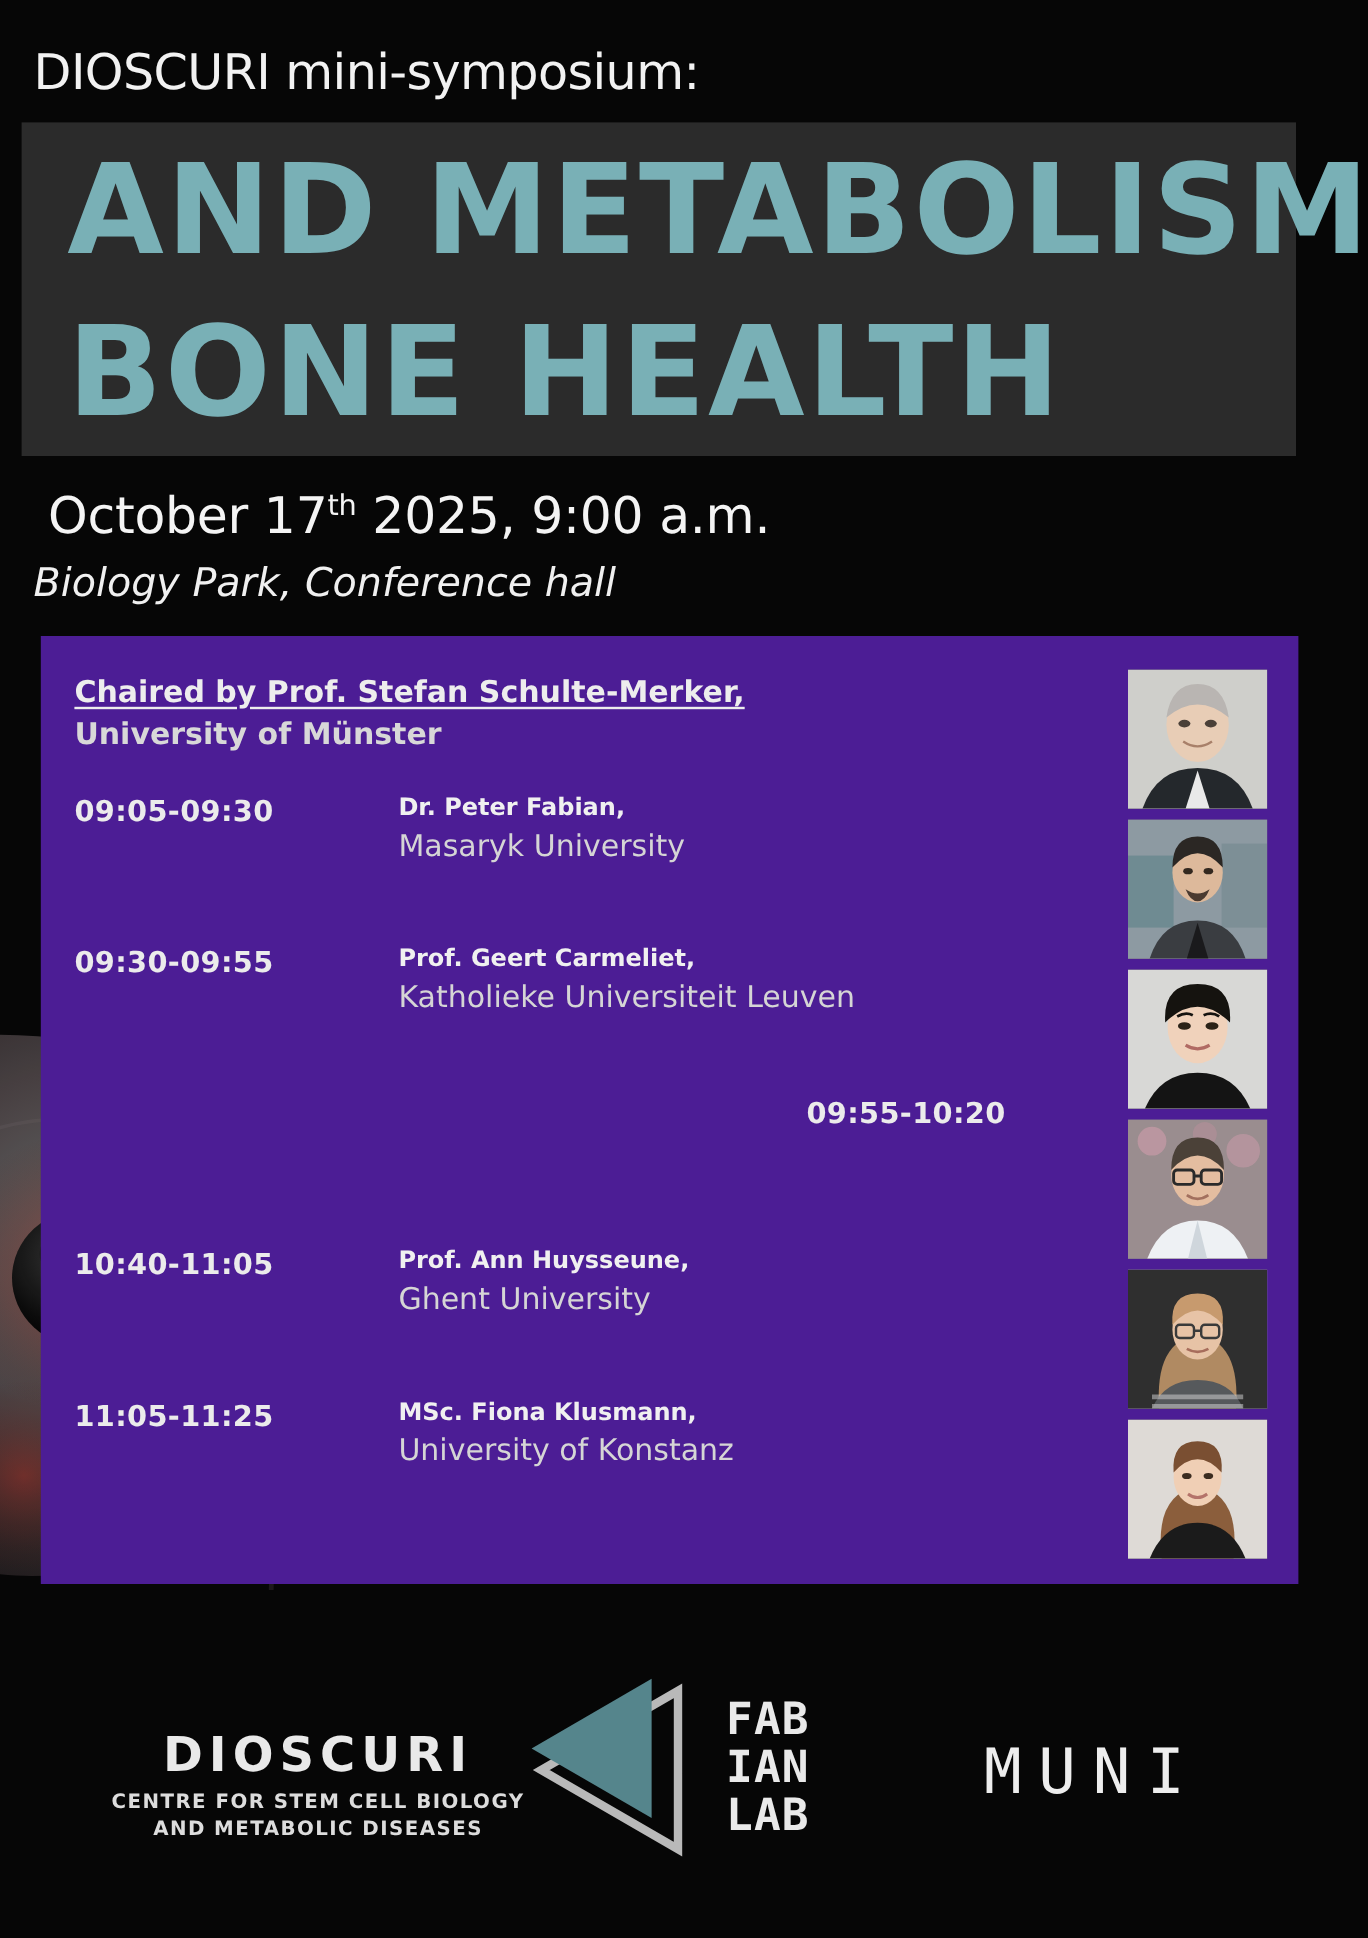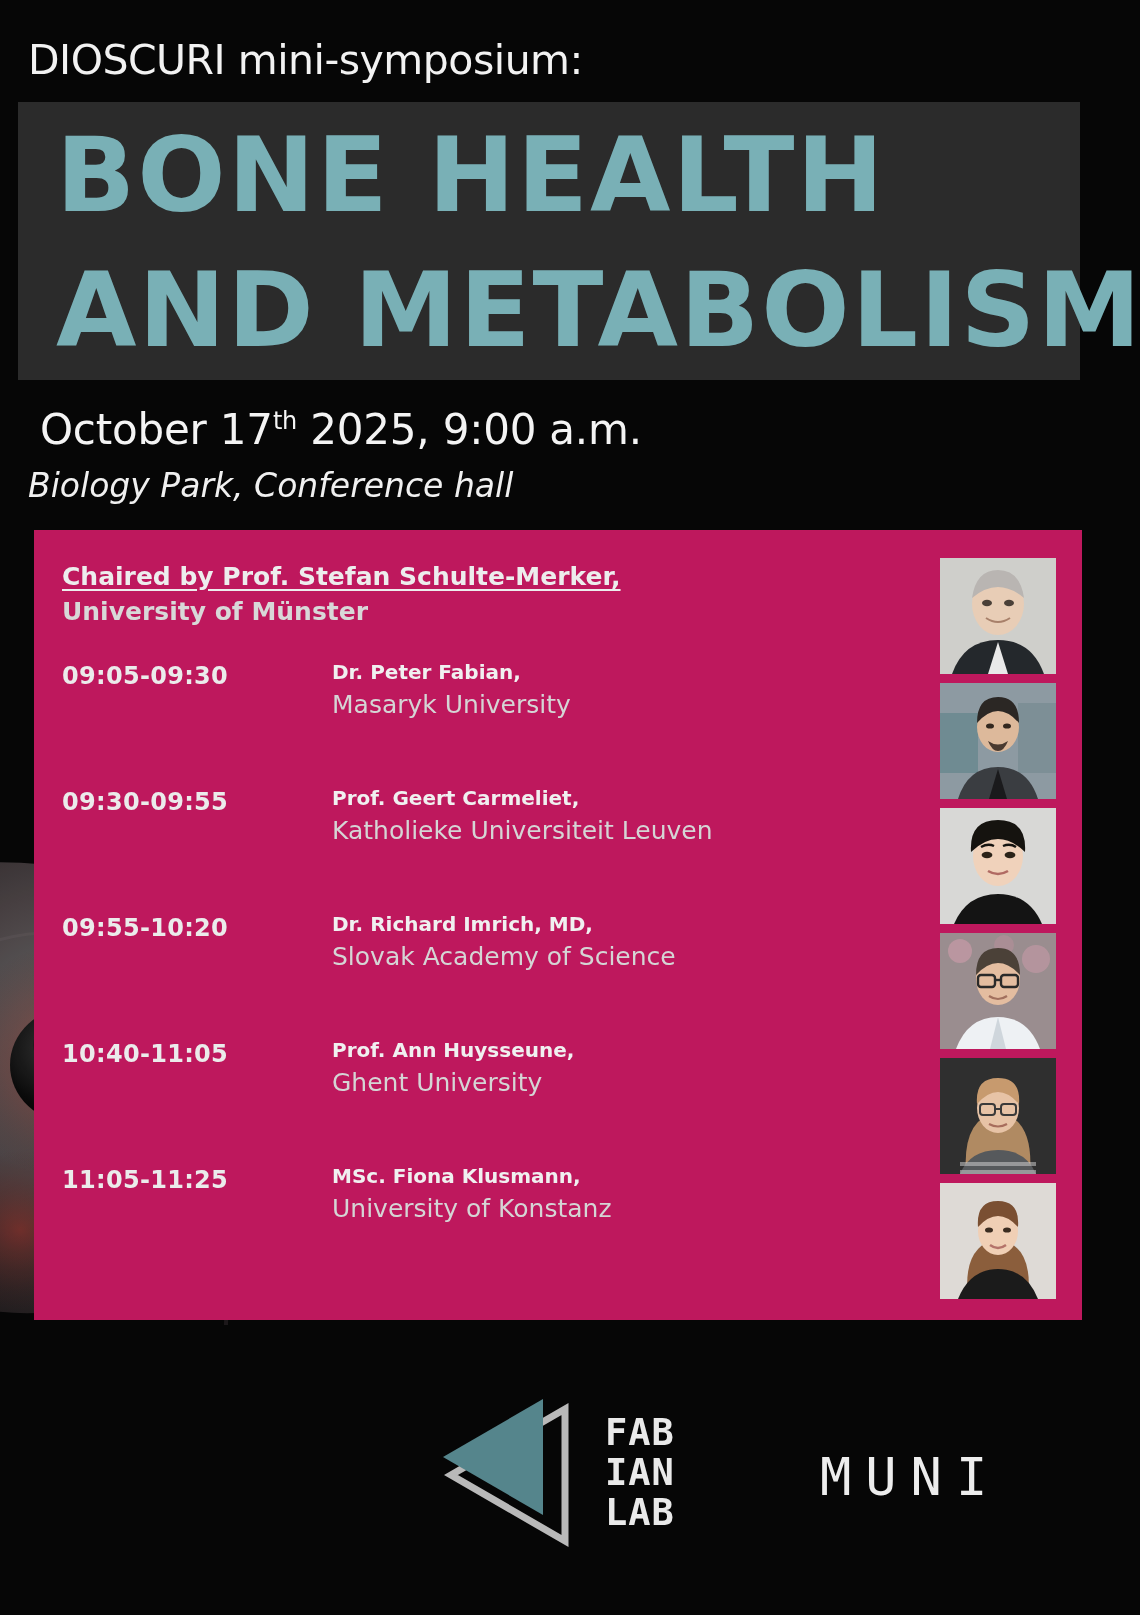--- a/index.html
+++ b/index.html
@@ -70,21 +70,21 @@
     color: #f0f0f0;
     font-weight: 400;
     font-style: italic;
   }
 
   
   .panel {
     position: absolute;
     left: 34px; top: 530px;
     width: 1048px; height: 790px;
-    background: #be185d;
+    background: #4c1d95;
   }
 
   .chair {
     position: absolute;
     left: 28px; top: 32px;
     width: 660px;
   }
   .chair-line1 {
     font-size: 25px;
     font-weight: 700;
@@ -234,22 +234,22 @@
       <ellipse cx="95" cy="215" rx="22" ry="20" fill="#1d1d1d" opacity="0.8"></ellipse>
       <path d="M200 300 C230 360 250 430 250 490" stroke="#2a2325" stroke-width="5" fill="none" opacity="0.9"></path>
       <path d="M230 310 C255 370 268 440 266 495" stroke="#241e20" stroke-width="4" fill="none" opacity="0.8"></path>
       <path d="M10 120 C80 90 160 100 215 140" stroke="#6a5f60" stroke-width="3" fill="none" opacity="0.35"></path>
     </svg>
   </div>
 
   <div class="kicker">DIOSCURI mini-symposium:</div>
 
   <div class="title-band">
+    <div class="title-line">AND  METABOLISM</div>
     <div class="title-line">BONE  HEALTH</div>
-    <div class="title-line">AND  METABOLISM</div>
   </div>
 
   <div class="when">
     <span>October 17</span><sup>th</sup><span> 2025, 9:00 a.m.</span>
   </div>
   <div class="where">Biology Park, Conference hall</div>
 
   <div class="panel">
 
     <div class="chair">
@@ -270,24 +270,20 @@
       <div class="row">
         <div class="time">09:30-09:55</div>
         <div class="who">
           <div class="name">Prof. Geert Carmeliet,</div>
           <div class="affil">Katholieke Universiteit Leuven</div>
         </div>
       </div>
 
       <div class="row">
         <div class="time">09:55-10:20</div>
-        <div class="who">
-          <div class="name">Dr. Richard Imrich, MD,</div>
-          <div class="affil">Slovak Academy of Science</div>
-        </div>
       </div>
 
       <div class="row">
         <div class="time">10:40-11:05</div>
         <div class="who">
           <div class="name">Prof. Ann Huysseune,</div>
           <div class="affil">Ghent University</div>
         </div>
       </div>
 
@@ -388,20 +384,27 @@
           <path d="M50 62 q8 6 16 0" stroke="#b4736a" stroke-width="2.4" fill="none"></path>
           <path d="M18 116 q12 -30 40 -30 q28 0 40 30Z" fill="#1b1b1b"></path>
         </svg>
       </div>
 
     </div>
   </div>
 
   <div class="footer">
 
+    <div class="dioscuri-logo">
+      <div class="dioscuri-word">DIOSCURI</div>
+      <div class="dioscuri-sub">
+        <div>CENTRE FOR STEM CELL BIOLOGY</div>
+        <div>AND METABOLIC DISEASES</div>
+      </div>
+    </div>
 
     <div class="triangle-mark">
       <svg viewBox="0 0 170 160" xmlns="http://www.w3.org/2000/svg">
         <path d="M150 14 L150 146 L36 80 Z" fill="none" stroke="#b9b9b9" stroke-width="7"></path>
         <path d="M128 4 L128 120 L28 62 Z" fill="#55858c"></path>
       </svg>
     </div>
 
     <div class="fabianlab">
       <div>FAB</div>

